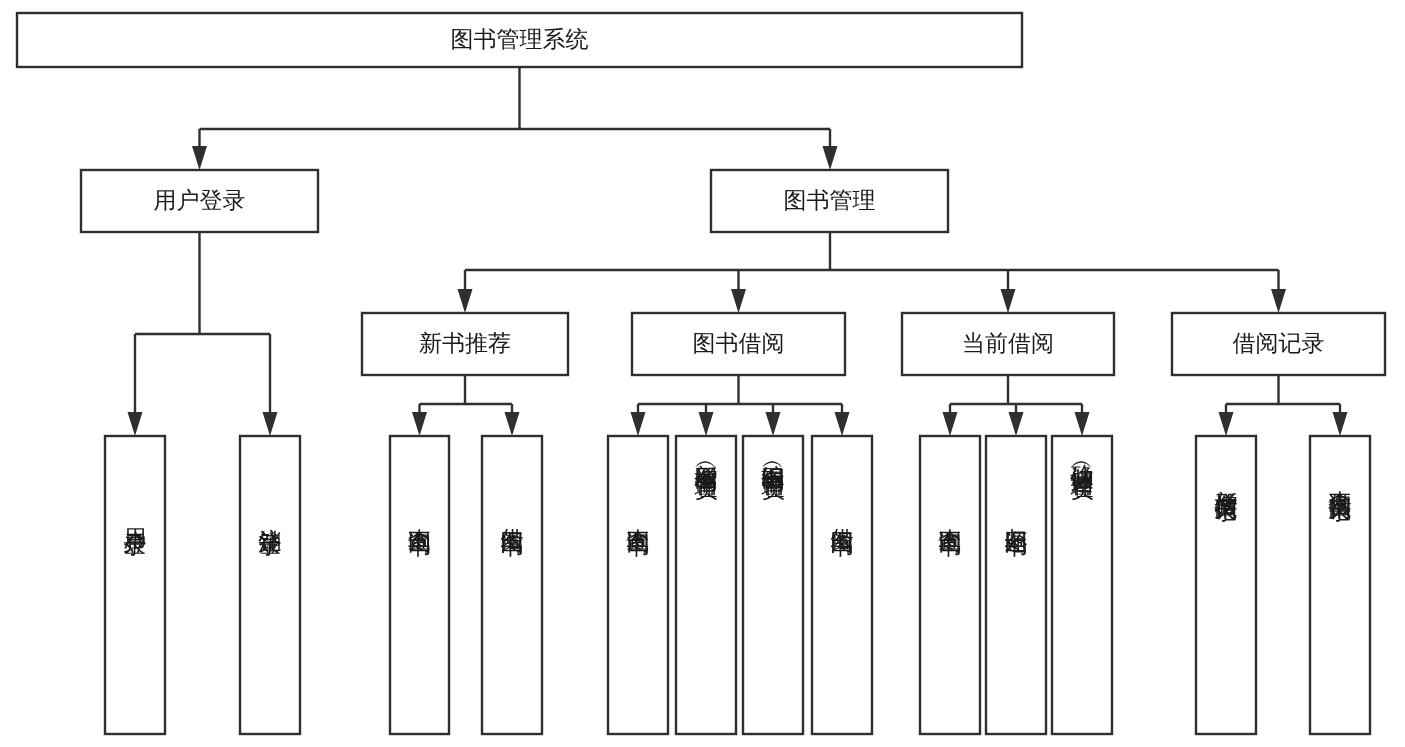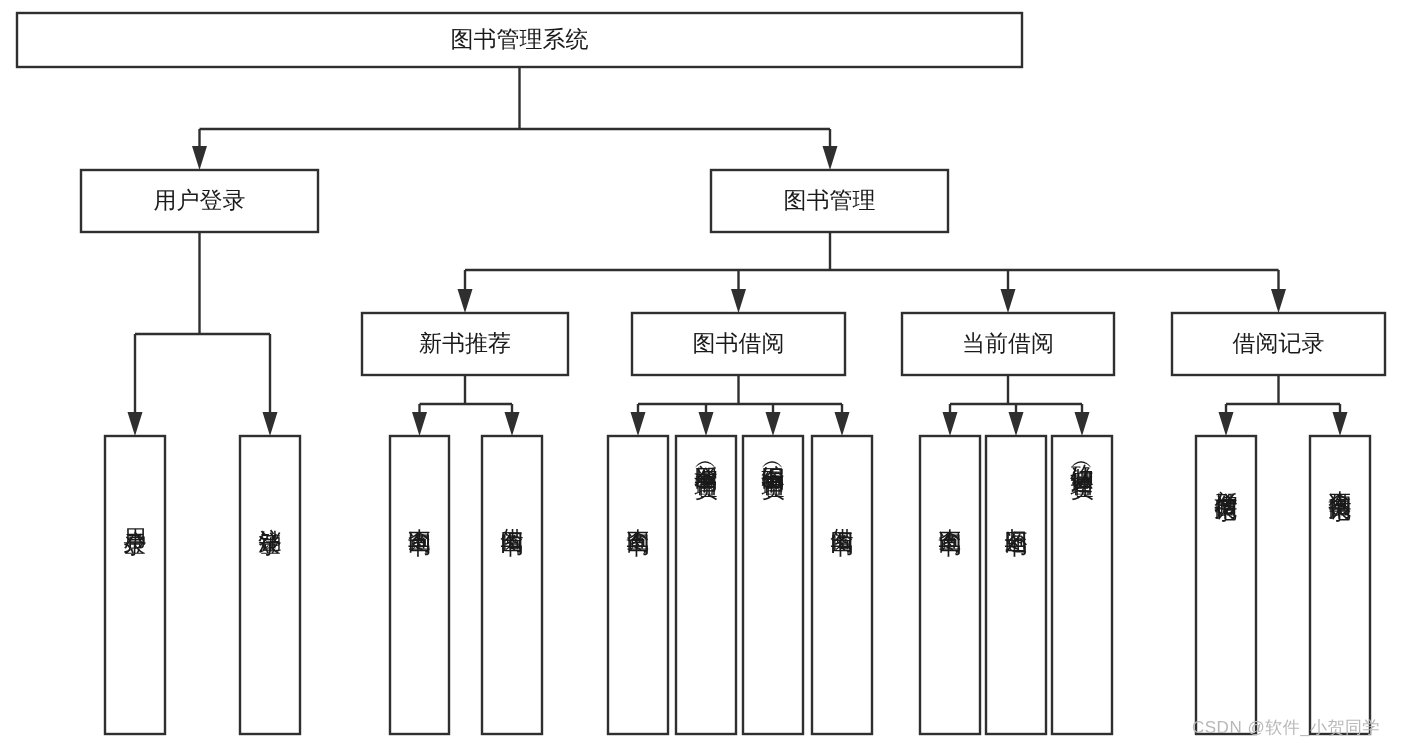--- a/index.html
+++ b/index.html
@@ -242,15 +242,14 @@
   <div class="leaf-text-wrap" style="left:1052px; top:436px; width:60px; height:298px; padding-top:10px;">
     <span class="leaf-text">确认归还（管理员）</span>
   </div>
   <div class="leaf-text-wrap" style="left:1196px; top:436px; width:60px; height:298px; padding-top:36px;">
     <span class="leaf-text">新增借阅记录</span>
   </div>
   <div class="leaf-text-wrap" style="left:1310px; top:436px; width:60px; height:298px; padding-top:36px;">
     <span class="leaf-text">查询借阅记录</span>
   </div>
 
-  <div class="watermark">CSDN @软件_小贺同学</div>
 
 </div>
 
 </body></html>

